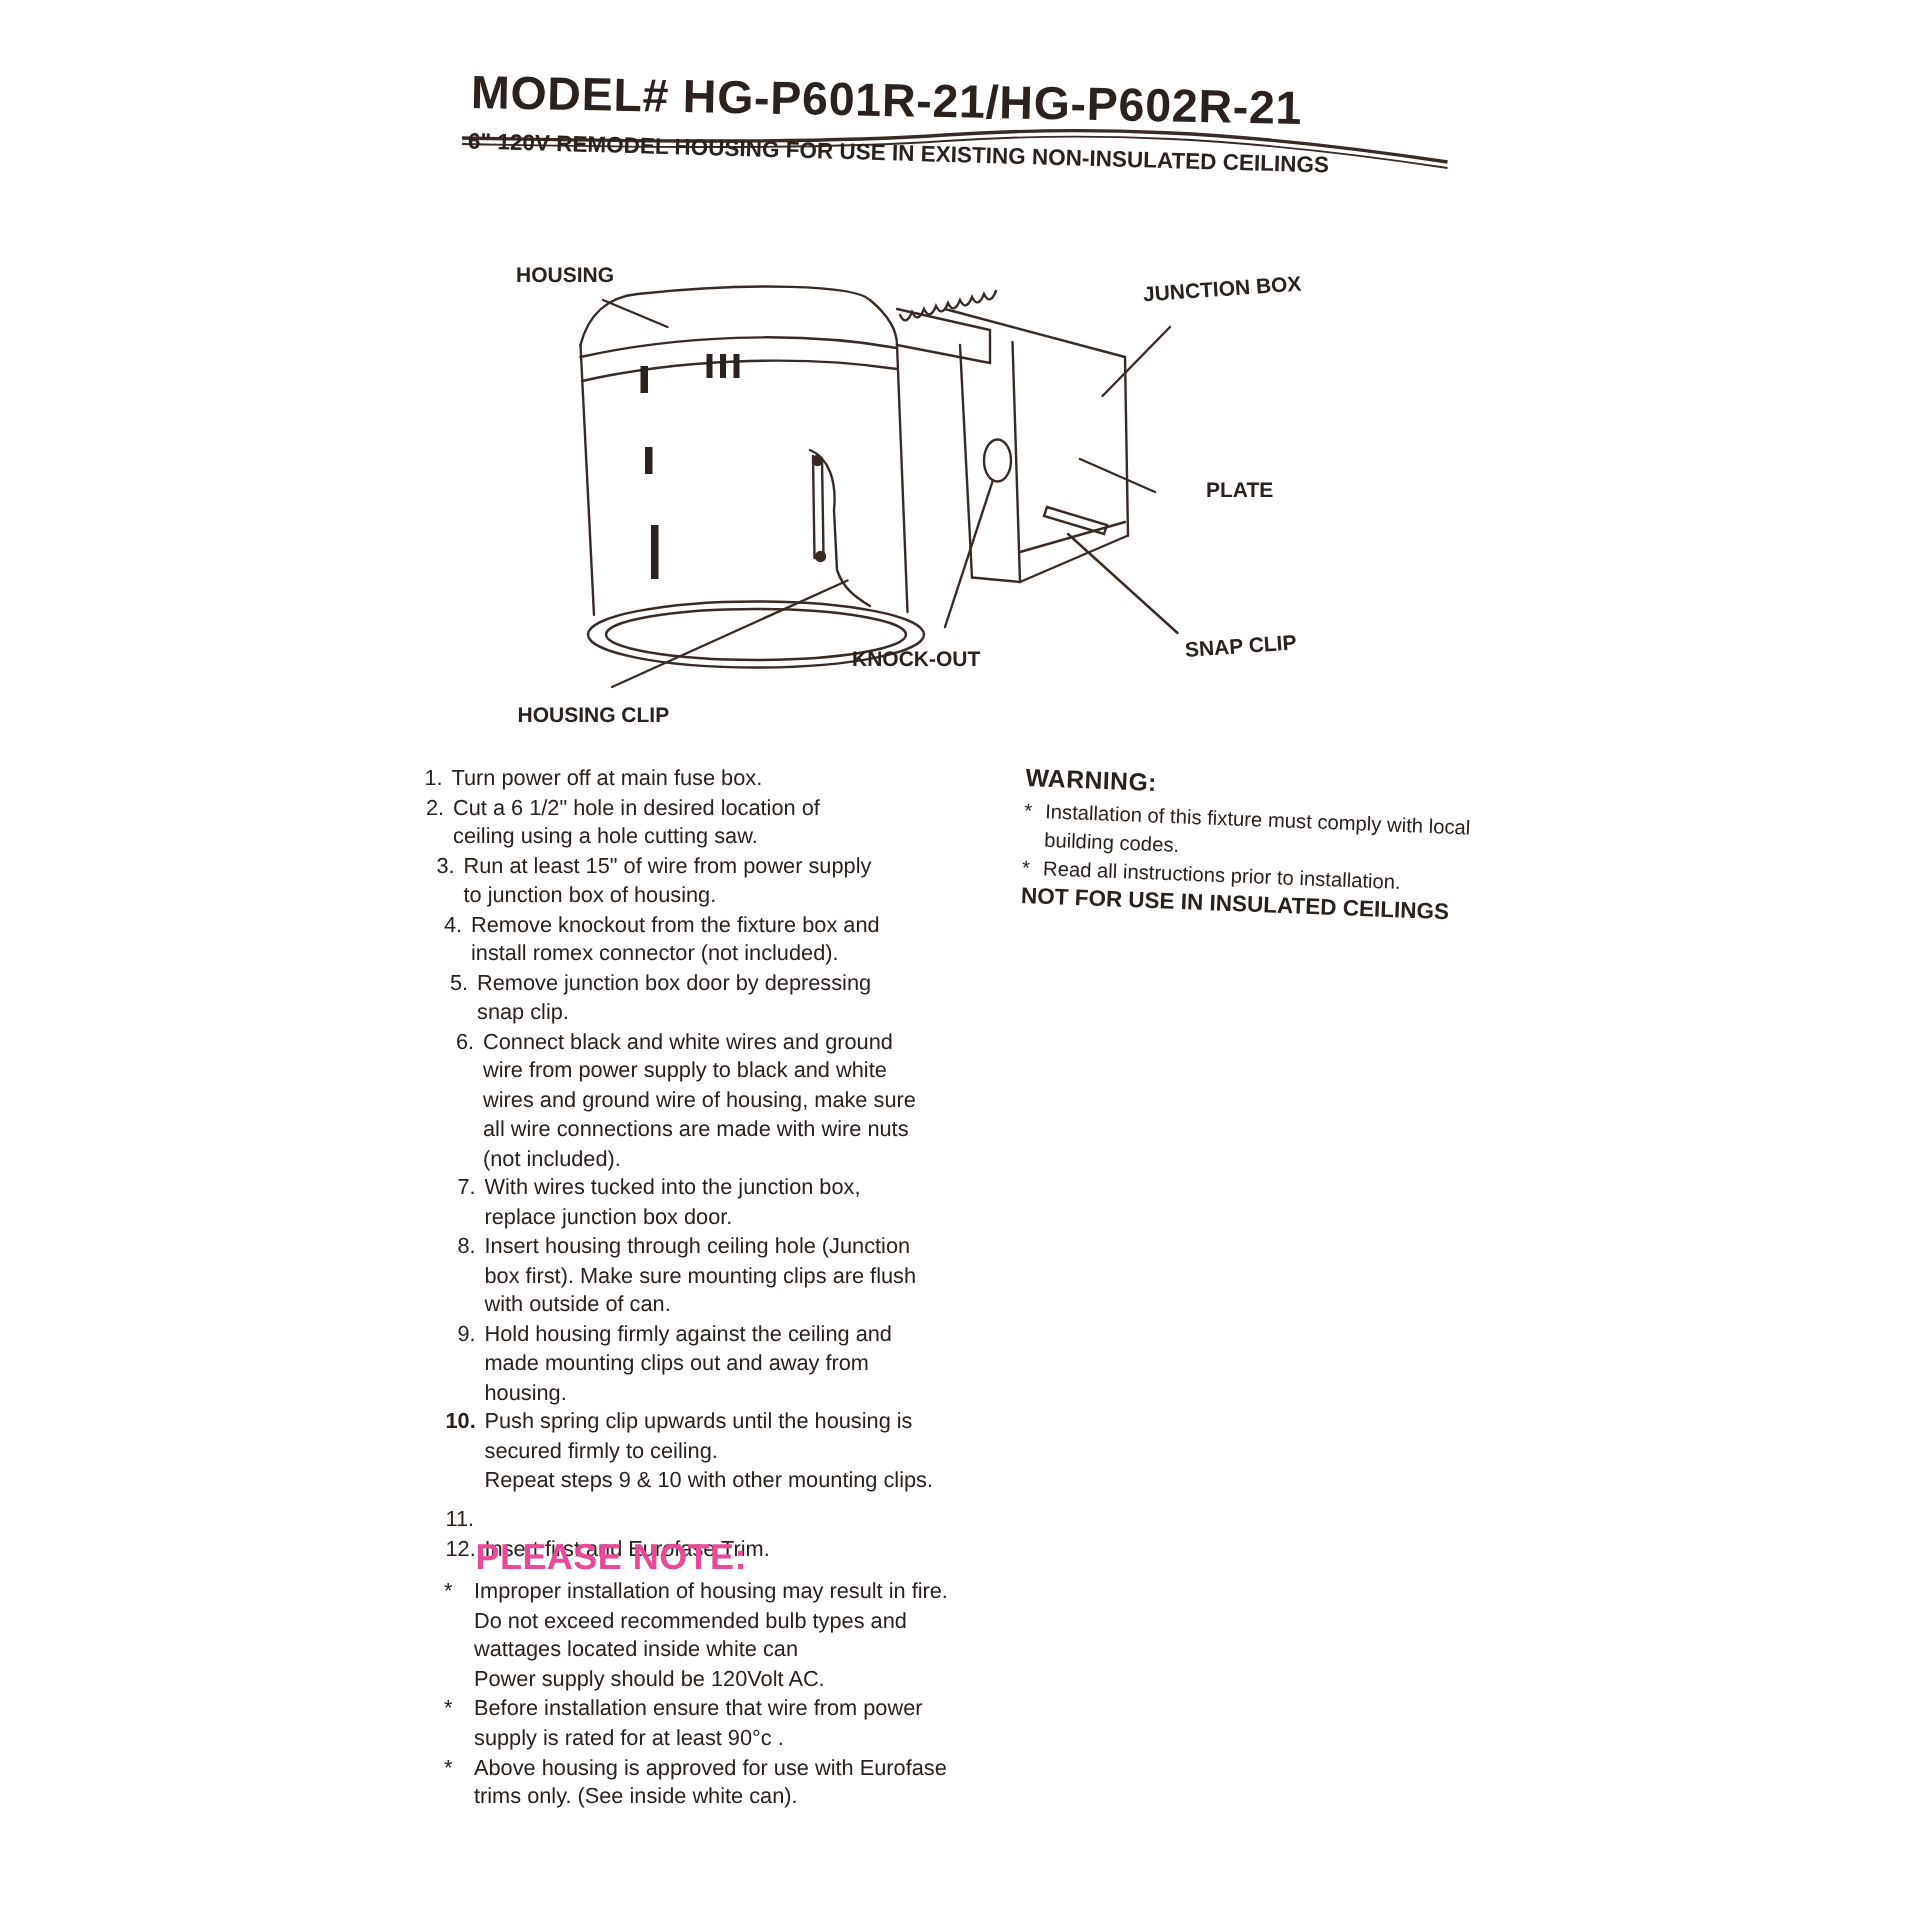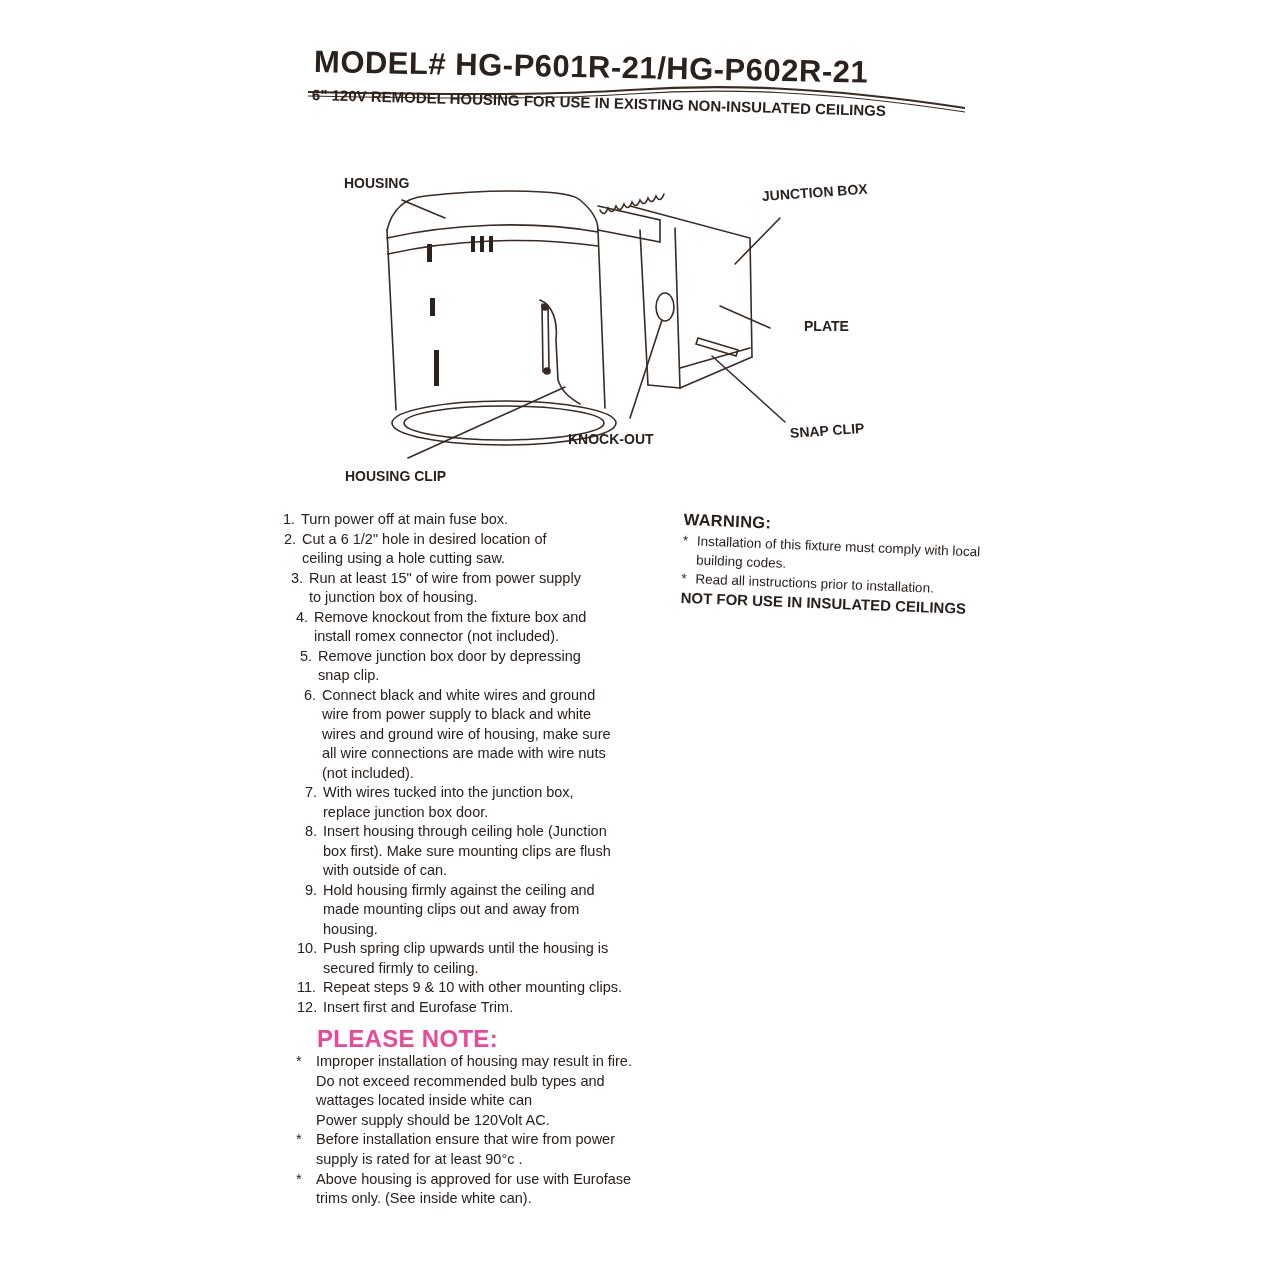--- a/index.html
+++ b/index.html
@@ -150,25 +150,25 @@
     </div>
   <div class="step" style="padding-left:22px;width:320px;">
       <span class="num">8.</span>
       <span class="txt">Insert housing through ceiling hole (Junction box first). Make sure mounting clips are flush with outside of can.</span>
     </div>
   <div class="step" style="padding-left:22px;width:320px;">
       <span class="num">9.</span>
       <span class="txt">Hold housing firmly against the ceiling and made mounting clips out and away from housing.</span>
     </div>
   <div class="step" style="padding-left:14px;width:330px;">
-      <span class="num" style="width:26px;">10.</span>
+      <span class="num" style="width:26px;font-weight:bold;">10.</span>
       <span class="txt">Push spring clip upwards until the housing is secured firmly to ceiling.</span>
     </div>
   <div class="step" style="padding-left:14px;width:330px;">
-      <span class="num" style="width:26px;">11.</span>
+      <span class="num" style="width:26px;margin-top:26px;">11.</span>
       <span class="txt">Repeat steps 9 &amp; 10 with other mounting clips.</span>
     </div>
   <div class="step" style="padding-left:14px;width:330px;">
       <span class="num" style="width:26px;">12.</span>
       <span class="txt">Insert first and Eurofase Trim.</span>
     </div>
 </div>
 
 <div class="abs heading-note">PLEASE NOTE:</div>
 <div class="abs notes">

